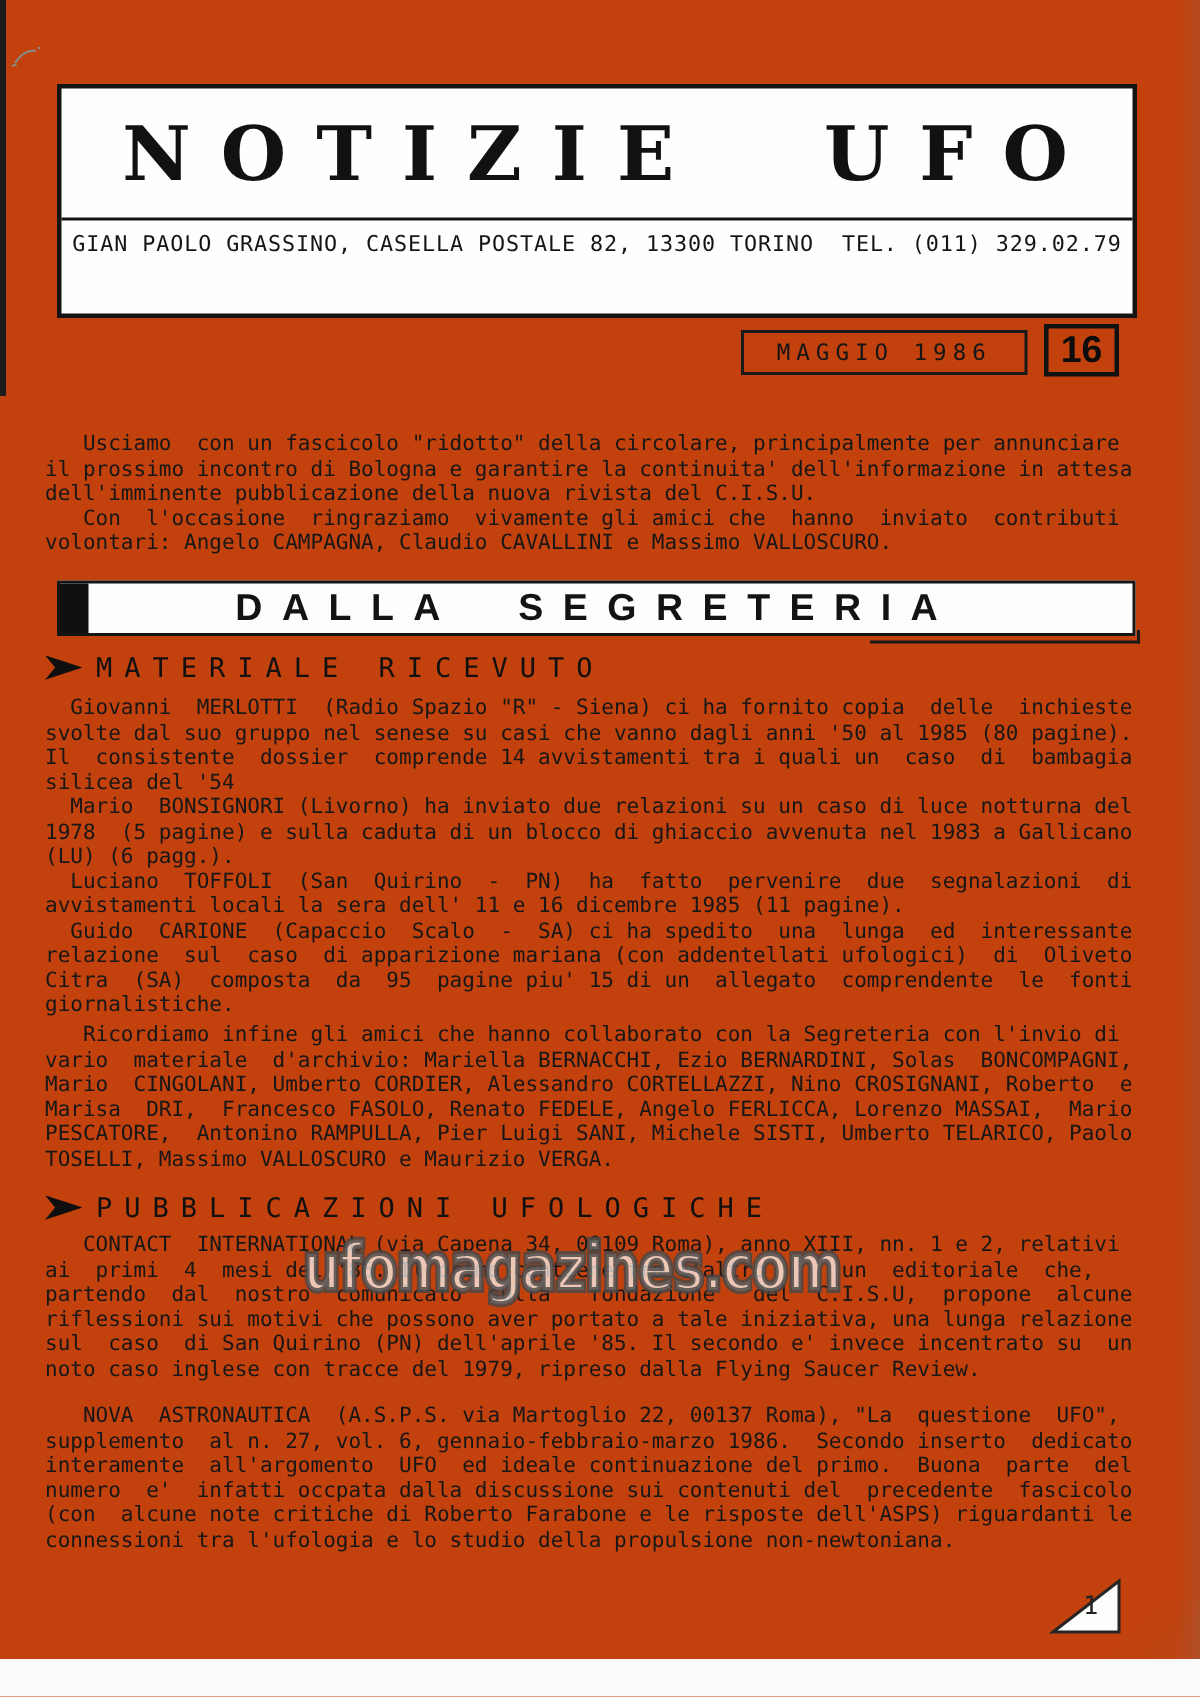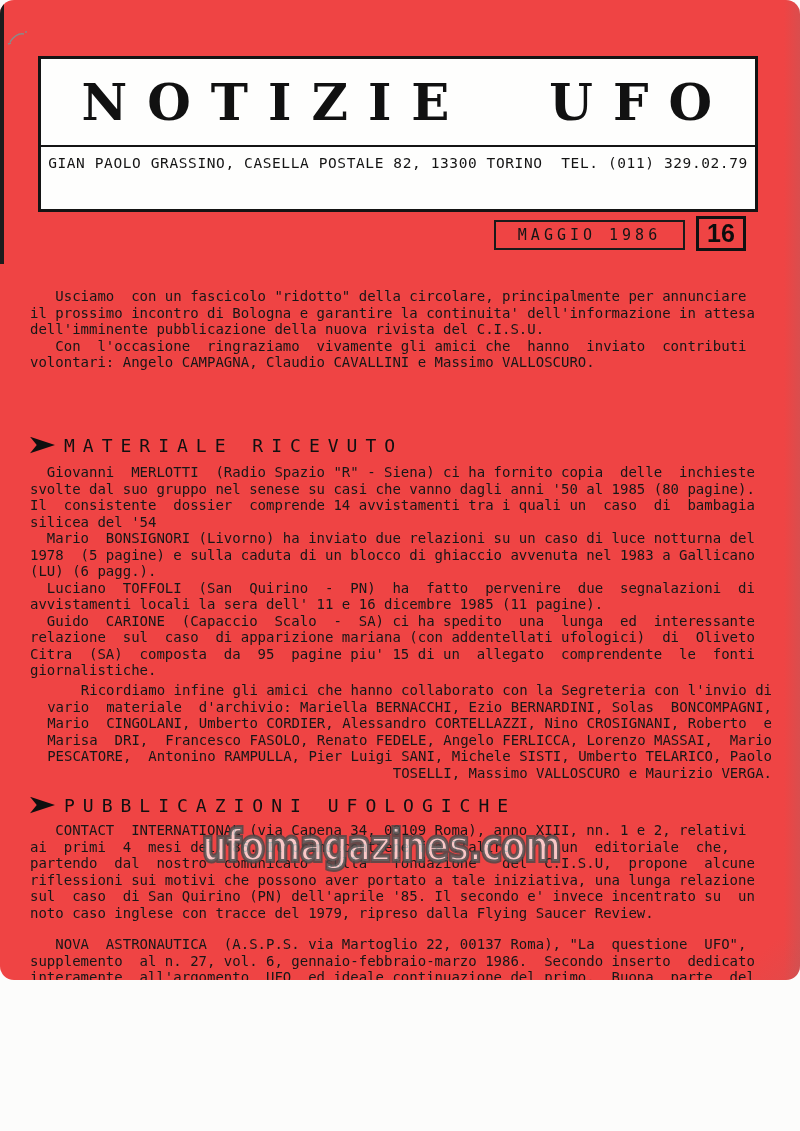--- a/index.html
+++ b/index.html
@@ -1,21 +1,20 @@
 <!DOCTYPE html>
 <html><head>
 <meta charset="utf-8">
 <style>
   html,body{margin:0;padding:0;}
   body{background:#fcfcfb;}
   .page{
-    position:relative; width:800px; height:980px; overflow:hidden;
-    background:#ef4444; color:#161616;
+    position:relative; width:800px; height:1106px; overflow:hidden;
+    background:#c2410c; color:#161616;
     font-family:"DejaVu Sans Mono", monospace;
-    border-radius:14px;
   }
   .abs{position:absolute;}
   .mono{
     font-family:"DejaVu Sans Mono", monospace;
     font-size:14px; line-height:16.5px; white-space:pre; color:#171717;
     letter-spacing:0;
   }
   
   .masthead{
     left:38px; top:56px; width:720px; height:156px;
@@ -121,39 +120,43 @@
 
   <div class="abs issue-date">MAGGIO 1986</div>
   <div class="abs issue-num">16</div>
 
   <div class="abs mono" style="left:30px; top:288px; width:742px;">   Usciamo  con un fascicolo "ridotto" della circolare, principalmente per annunciare
 il prossimo incontro di Bologna e garantire la continuita' dell'informazione in attesa
 dell'imminente pubblicazione della nuova rivista del C.I.S.U.
    Con  l'occasione  ringraziamo  vivamente gli amici che  hanno  inviato  contributi
 volontari: Angelo CAMPAGNA, Claudio CAVALLINI e Massimo VALLOSCURO.</div>
 
+  <div class="abs banner">
+    <div class="banner-block"></div>
+    <div class="banner-label">DALLA  SEGRETERIA</div>
+  </div>
 
   <div class="abs sec-h" style="left:30px; top:434px;">
     <span class="arrow"></span>
     <span>MATERIALE RICEVUTO</span>
   </div>
   <div class="abs mono" style="left:30px; top:464px; width:742px;">  Giovanni  MERLOTTI  (Radio Spazio "R" - Siena) ci ha fornito copia  delle  inchieste
 svolte dal suo gruppo nel senese su casi che vanno dagli anni '50 al 1985 (80 pagine).
 Il  consistente  dossier  comprende 14 avvistamenti tra i quali un  caso  di  bambagia
 silicea del '54
   Mario  BONSIGNORI (Livorno) ha inviato due relazioni su un caso di luce notturna del
 1978  (5 pagine) e sulla caduta di un blocco di ghiaccio avvenuta nel 1983 a Gallicano
 (LU) (6 pagg.).
   Luciano  TOFFOLI  (San  Quirino  -  PN)  ha  fatto  pervenire  due  segnalazioni  di
 avvistamenti locali la sera dell' 11 e 16 dicembre 1985 (11 pagine).
   Guido  CARIONE  (Capaccio  Scalo  -  SA) ci ha spedito  una  lunga  ed  interessante
 relazione  sul  caso  di apparizione mariana (con addentellati ufologici)  di  Oliveto
 Citra  (SA)  composta  da  95  pagine piu' 15 di un  allegato  comprendente  le  fonti
 giornalistiche.</div>
-  <div class="abs mono" style="left:30px; top:682px; width:742px;text-align:right;">   Ricordiamo infine gli amici che hanno collaborato con la Segreteria con l'invio di
+  <div class="abs mono" style="left:30px; top:682px; width:742px;">   Ricordiamo infine gli amici che hanno collaborato con la Segreteria con l'invio di
 vario  materiale  d'archivio: Mariella BERNACCHI, Ezio BERNARDINI, Solas  BONCOMPAGNI,
 Mario  CINGOLANI, Umberto CORDIER, Alessandro CORTELLAZZI, Nino CROSIGNANI, Roberto  e
 Marisa  DRI,  Francesco FASOLO, Renato FEDELE, Angelo FERLICCA, Lorenzo MASSAI,  Mario
 PESCATORE,  Antonino RAMPULLA, Pier Luigi SANI, Michele SISTI, Umberto TELARICO, Paolo
 TOSELLI, Massimo VALLOSCURO e Maurizio VERGA.</div>
 
   <div class="abs sec-h" style="left:30px; top:794px;">
     <span class="arrow"></span>
     <span>PUBBLICAZIONI UFOLOGICHE</span>
   </div>

